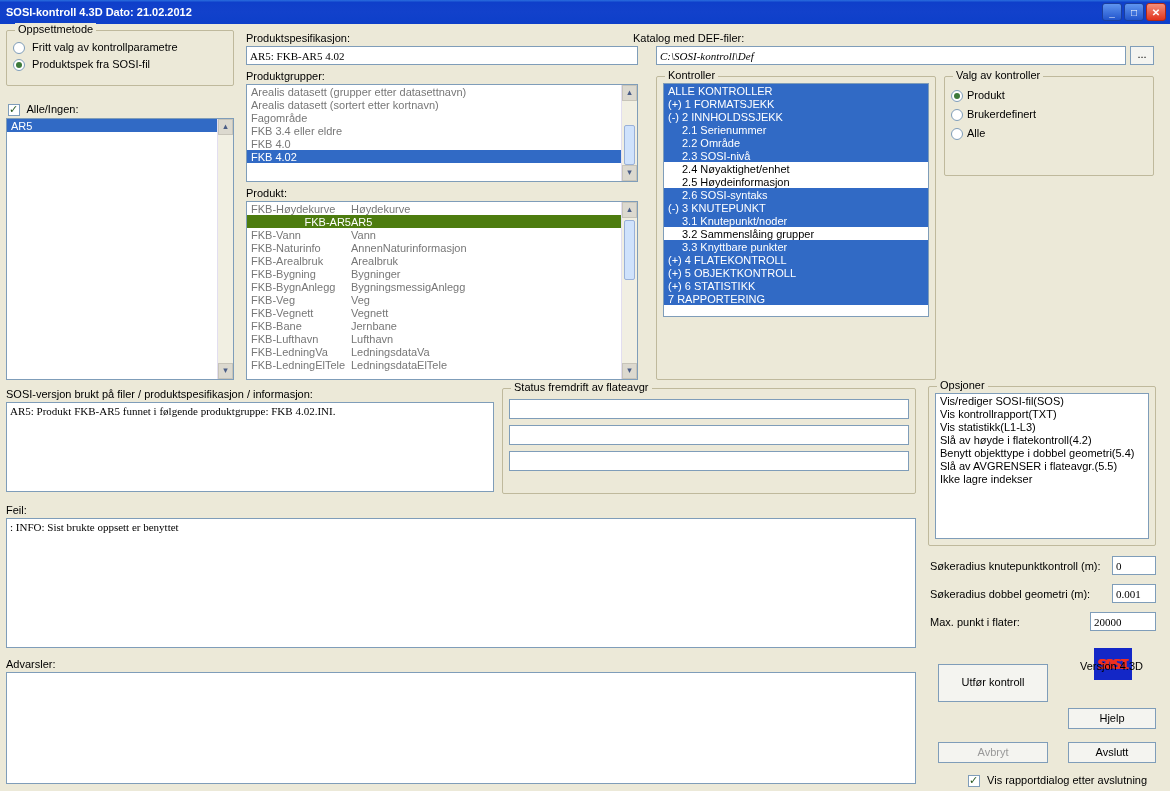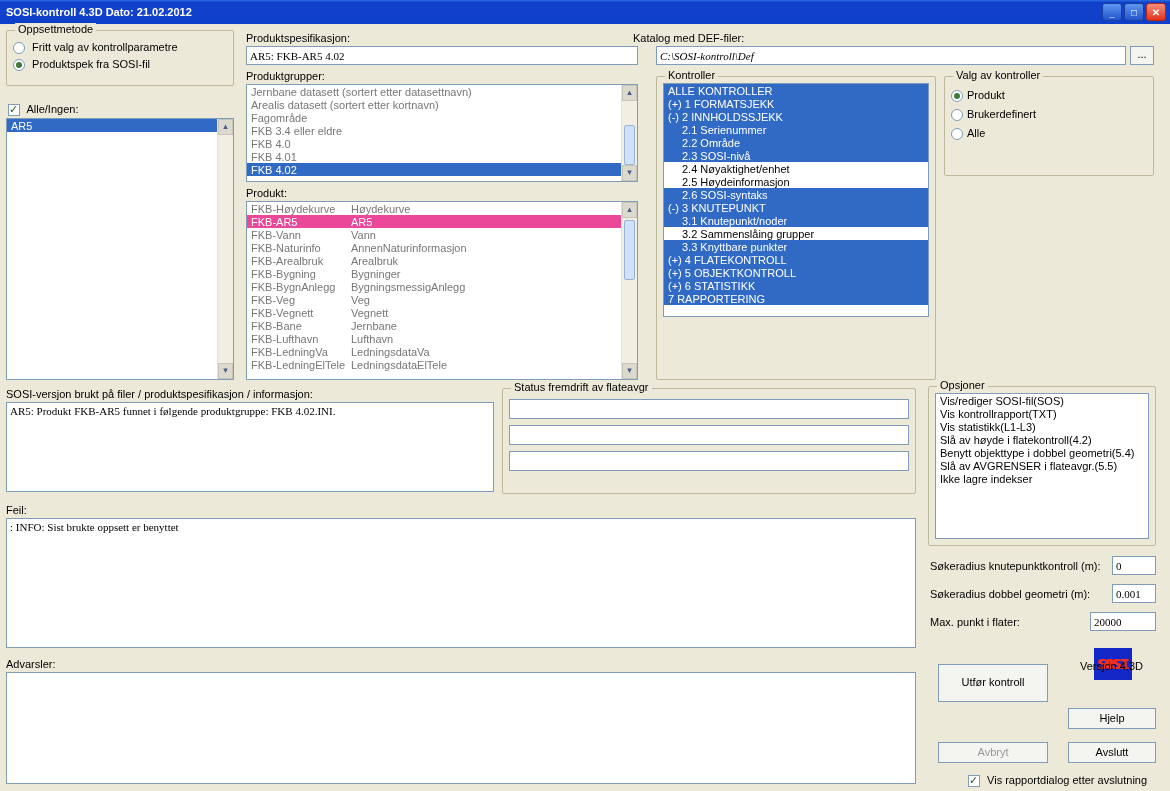--- a/index.html
+++ b/index.html
@@ -27,21 +27,21 @@
   .vscroll .up,.vscroll .down{ height:16px; background:#dcd9cf; border:1px solid #c7c4b9; text-align:center; line-height:12px; font-size:9px; color:#4a5d86; }
   .vscroll .down{ position:absolute; bottom:0; left:0; right:0; }
   .vscroll .thumb{ position:absolute; left:2px; right:2px; background:#cfe2fc; border:1px solid #9ab1d8; border-radius:2px; }
 
   .item { padding:1px 4px; white-space:nowrap; height:13px; line-height:13px; }
   .item.sel { background:#316ac5; color:#fff; }
   .item.dim { color:#777; }
   .item.ind1{ padding-left:18px; }
 
   .row2 { display:flex; padding:1px 4px; height:13px; line-height:13px; }
-  .row2.sel{ background:#ec4899; color:#fff; }
+  .row2.sel{ background:#4d7c0f; color:#fff;text-align:right; }
   .row2 .c1{ width:100px; }
   .row2.dim{ color:#777; }
 
   .radio,.chk { display:inline-block; width:12px; height:12px; border:1px solid #7f9db9; margin-right:4px; vertical-align:middle; }
   .radio{ border-radius:50%; background:#fff; position:relative; }
   .radio.on::after{ content:""; position:absolute; left:2px; top:2px; width:6px; height:6px; background:#3e7a3a; border-radius:50%; }
   .chk{ background:#fff; position:relative; }
   .chk.on::after{ content:"✓"; position:absolute; left:0; top:-2px; font-size:11px; color:#28591e; }
 
   .logo { position:absolute; width:38px; height:32px; background:#1327c7; display:flex; align-items:center; justify-content:center; color:#f03020; font-weight:bold; font-family:monospace; letter-spacing:-1px; font-size:14px; text-shadow:1px 0 #f03020,-1px 0 #f03020; }
@@ -83,26 +83,25 @@
         <div class="up">▴</div>
           <div class="down">▾</div>
       </div>
     </div>
 
     <div class="label" style="left:246px; top:8px;">Produktspesifikasjon:</div>
     <input class="inp" style="left: 246px; top: 22px; width: 392px;" value="AR5: FKB-AR5 4.02">
 
     <div class="label" style="left:246px; top:46px;">Produktgrupper:</div>
     <div id="pg" class="listbox" style="left:246px; top:60px; width:392px; height:98px;">
-        <div class="item dim">Jernbane datasett (sortert etter datasettnavn)</div>
+        <div class="item dim">Arealis datasett (grupper etter datasettnavn)</div>
         <div class="item dim">Arealis datasett (sortert etter kortnavn)</div>
         <div class="item dim">Fagområde</div>
         <div class="item dim">FKB 3.4 eller eldre</div>
         <div class="item dim">FKB 4.0</div>
-        <div class="item dim">FKB 4.01</div>
         <div class="item sel">FKB 4.02</div>
         <div class="vscroll">
         <div class="up">▴</div>
           <div class="thumb" style="top:40px; height:40px;"></div>
           <div class="down">▾</div>
       </div>
       </div>
 
     <div class="label" style="left:246px; top:163px;">Produkt:</div>
     <div id="pr" class="listbox" style="left:246px; top:177px; width:392px; height:179px;">

